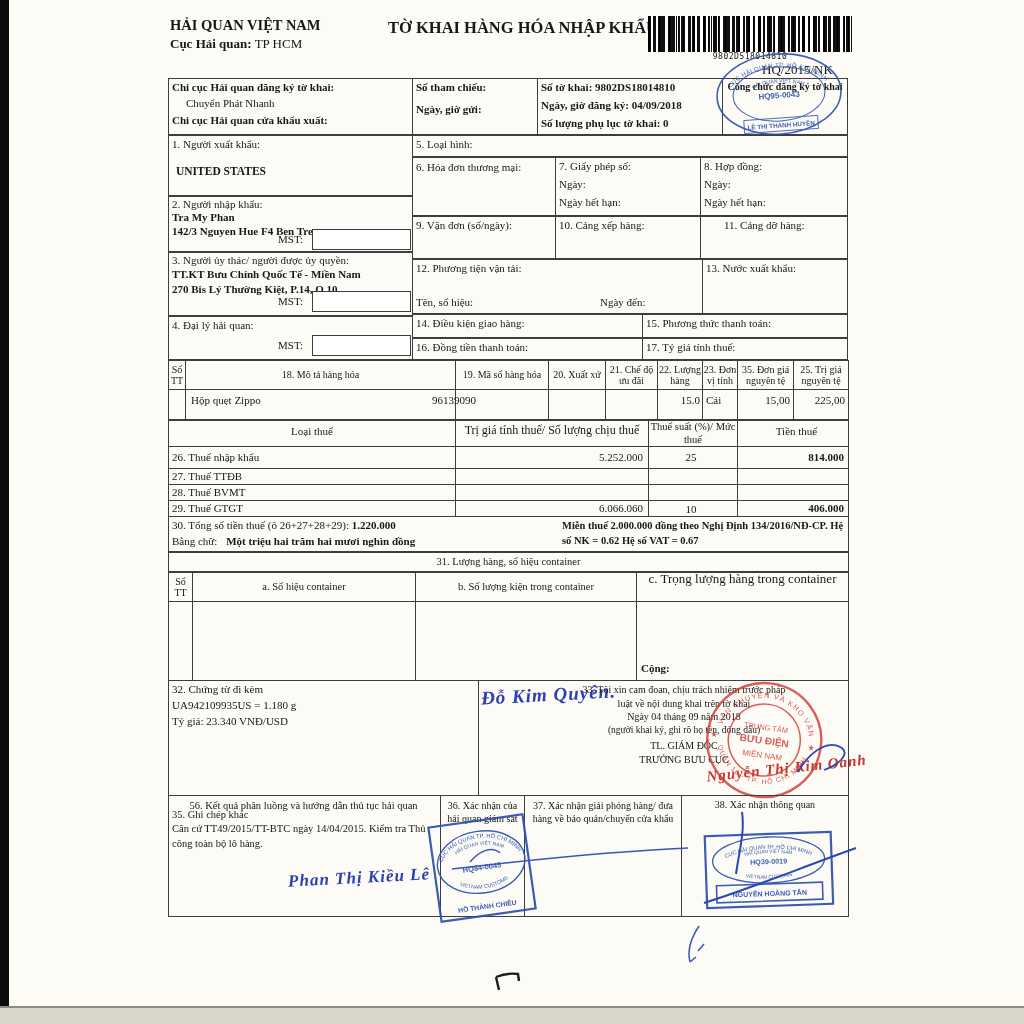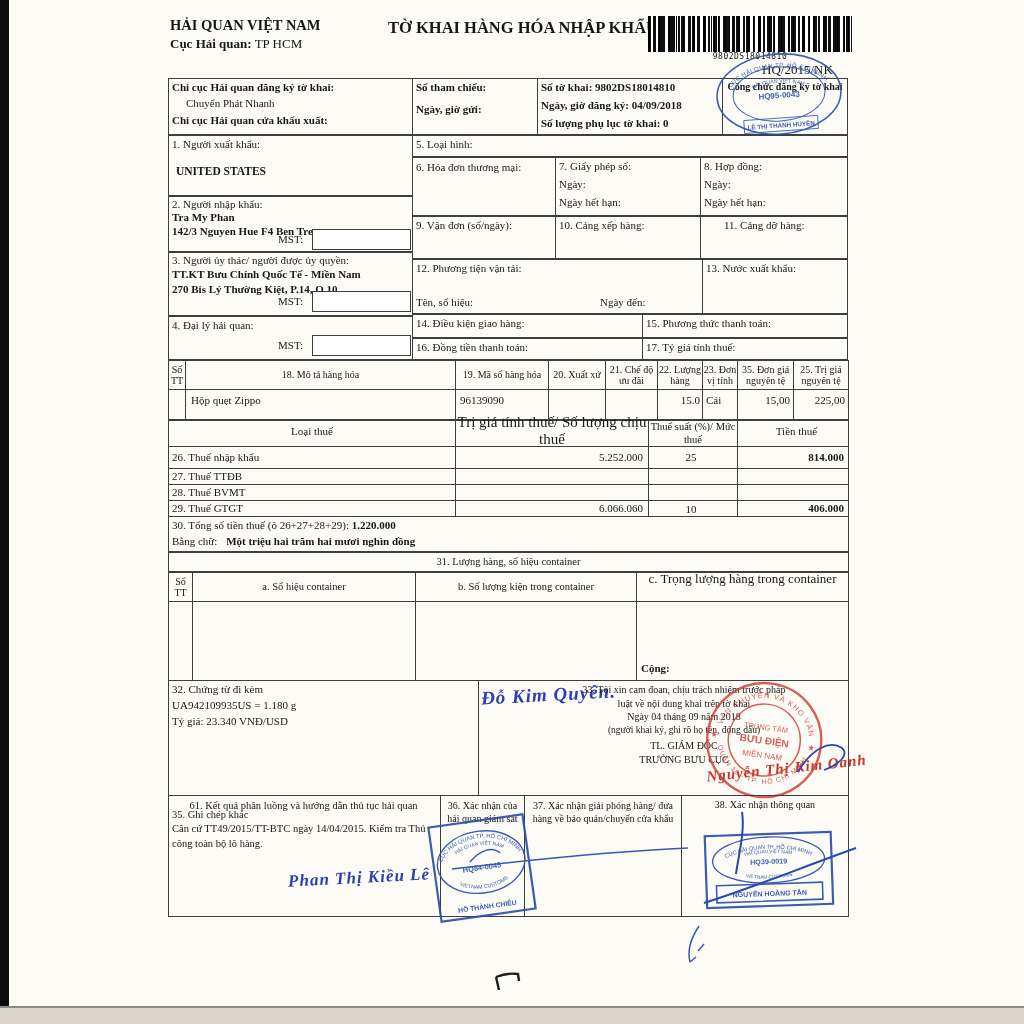--- a/index.html
+++ b/index.html
@@ -157,36 +157,36 @@
   <div class="cellh w" style="left:702px;top:360px;width:36px;height:30px">23. Đơn vị tính</div>
   <div class="box" style="left:737px;top:360px;width:57px;height:30px"></div>
   <div class="cellh w" style="left:737px;top:360px;width:57px;height:30px">35. Đơn giá nguyên tệ</div>
   <div class="box" style="left:793px;top:360px;width:56px;height:30px"></div>
   <div class="cellh w" style="left:793px;top:360px;width:56px;height:30px">25. Trị giá nguyên tệ</div>
 
   <div class="box" style="left:168px;top:389px;width:18px;height:31px"></div>
   <div class="box" style="left:185px;top:389px;width:271px;height:31px"></div>
   <div class="t" style="left:191px;top:394px">Hộp quẹt Zippo</div>
   <div class="box" style="left:455px;top:389px;width:94px;height:31px"></div>
-  <div class="t" style="left:460px;top:394px">96139090</div>
+  <div class="t" style="left:432px;top:394px">96139090</div>
   <div class="box" style="left:548px;top:389px;width:58px;height:31px"></div>
   <div class="box" style="left:605px;top:389px;width:53px;height:31px"></div>
   <div class="box" style="left:657px;top:389px;width:46px;height:31px"></div>
   <div class="t rt" style="left:657px;top:394px;width:43px">15.0</div>
   <div class="box" style="left:702px;top:389px;width:36px;height:31px"></div>
   <div class="t" style="left:706px;top:394px">Cái</div>
   <div class="box" style="left:737px;top:389px;width:57px;height:31px"></div>
   <div class="t rt" style="left:737px;top:394px;width:53px">15,00</div>
   <div class="box" style="left:793px;top:389px;width:56px;height:31px"></div>
   <div class="t rt" style="left:793px;top:394px;width:52px">225,00</div>
 
   <div class="box" style="left:168px;top:420px;width:288px;height:27px"></div>
   <div class="cellh" style="left:168px;top:420px;width:288px;height:22px;font-size:11px">Loại thuế</div>
   <div class="box" style="left:455px;top:420px;width:194px;height:27px"></div>
-  <div class="cellh" style="left:455px;top:420px;width:194px;height:22px;font-size:15px">Trị giá tính thuế/ Số lượng chịu thuế</div>
+  <div class="cellh" style="left:455px;top:420px;width:194px;height:22px;font-size:12px">Trị giá tính thuế/ Số lượng chịu thuế</div>
   <div class="box" style="left:648px;top:420px;width:90px;height:27px"></div>
   <div class="cellh w" style="left:648px;top:420px;width:90px;height:27px;font-size:10.5px">Thuế suất (%)/ Mức thuế</div>
   <div class="box" style="left:737px;top:420px;width:112px;height:27px"></div>
   <div class="cellh" style="left:737px;top:420px;width:119px;height:22px;font-size:11px">Tiền thuế</div>
 
   <div class="box" style="left:168px;top:446px;width:288px;height:23px"></div>
   <div class="t" style="left:172px;top:451px">26. Thuế nhập khẩu</div>
   <div class="box" style="left:455px;top:446px;width:194px;height:23px"></div>
   <div class="t rt" style="left:455px;top:451px;width:188px">5.252.000</div>
   <div class="box" style="left:648px;top:446px;width:90px;height:23px"></div>
@@ -217,20 +217,21 @@
 
   <div class="box" style="left:168px;top:516px;width:681px;height:36px"></div>
   <div class="t" style="left:172px;top:519px">
     <span>30. Tổng số tiền thuế (ô 26+27+28+29):</span>
     <span class="bld" style="">1.220.000</span>
   </div>
   <div class="t" style="left:172px;top:535px">
     <span>Bằng chữ:</span>
     <span class="bld" style="margin-left:6px">Một triệu hai trăm hai mươi nghìn đồng</span>
   </div>
+  <div class="t bld w" style="left:562px;top:519px;width:284px;font-size:10.5px;line-height:1.4">Miễn thuế 2.000.000 đồng theo Nghị Định 134/2016/NĐ-CP.  Hệ số NK = 0.62 Hệ số VAT = 0.67</div>
 
   <div class="box" style="left:168px;top:552px;width:681px;height:20px"></div>
   <div class="t ctr" style="left:168px;top:555px;width:681px;font-size:10.5px">31. Lượng hàng, số hiệu container</div>
 
   <div class="box" style="left:168px;top:572px;width:25px;height:30px"></div>
   <div class="cellh w" style="left:168px;top:572px;width:25px;height:30px">Số TT</div>
   <div class="box" style="left:192px;top:572px;width:224px;height:30px"></div>
   <div class="cellh" style="left:192px;top:572px;width:224px;height:30px;font-size:10.5px">a. Số hiệu container</div>
   <div class="box" style="left:415px;top:572px;width:222px;height:30px"></div>
   <div class="cellh" style="left:415px;top:572px;width:222px;height:30px;font-size:10.5px">b. Số lượng kiện trong container</div>
@@ -267,21 +268,21 @@
       <text font-size="7" fill="#d23b33" letter-spacing="1"><textPath href="#postBot" startOffset="50%" text-anchor="middle">QUẬN 10 - TP. HỒ CHÍ MINH</textPath></text>
       <text x="10" y="66" font-size="8" fill="#d23b33">★</text>
       <text x="108" y="66" font-size="8" fill="#d23b33">★</text>
       <text x="64" y="52" font-size="7.5" fill="#d23b33" text-anchor="middle">TRUNG TÂM</text>
       <text x="64" y="66" font-size="10" font-weight="bold" fill="#d23b33" text-anchor="middle">BƯU ĐIỆN</text>
       <text x="64" y="80" font-size="8" fill="#d23b33" text-anchor="middle">MIỀN NAM</text>
     </svg>
   </div>
 
   <div class="box" style="left:168px;top:795px;width:273px;height:122px"></div>
-  <div class="t ctr w" style="left:172px;top:799px;width:263px;font-size:10.5px">61. Kết quả phân luồng và hướng dẫn thủ tục hải quan</div>
+  <div class="t ctr w" style="left:172px;top:799px;width:263px;font-size:10.5px">56. Kết quả phân luồng và hướng dẫn thủ tục hải quan</div>
   <div class="t w" style="left:172px;top:822px;width:256px;font-size:10.5px;line-height:1.4">Căn cứ TT49/2015/TT-BTC ngày 14/04/2015. Kiểm tra Thủ công toàn bộ lô hàng.</div>
   <div class="t" style="left:172px;top:808px;font-size:10.5px">35. Ghi chép khác</div>
   <div class="hand" style="left:288px;top:868px;font-size:17px;transform:rotate(-3deg)">Phan Thị Kiều Lê</div>
 
   <div class="box" style="left:440px;top:795px;width:85px;height:122px"></div>
   <div class="t ctr w" style="left:441px;top:799px;width:83px;font-size:10px;line-height:1.3">36. Xác nhận của hải quan giám sát</div>
 
   <div class="box" style="left:524px;top:795px;width:158px;height:122px"></div>
   <div class="t ctr w" style="left:526px;top:799px;width:154px;font-size:10px;line-height:1.3">37. Xác nhận giải phóng hàng/ đưa hàng về bảo quản/chuyển cửa khẩu</div>
 

